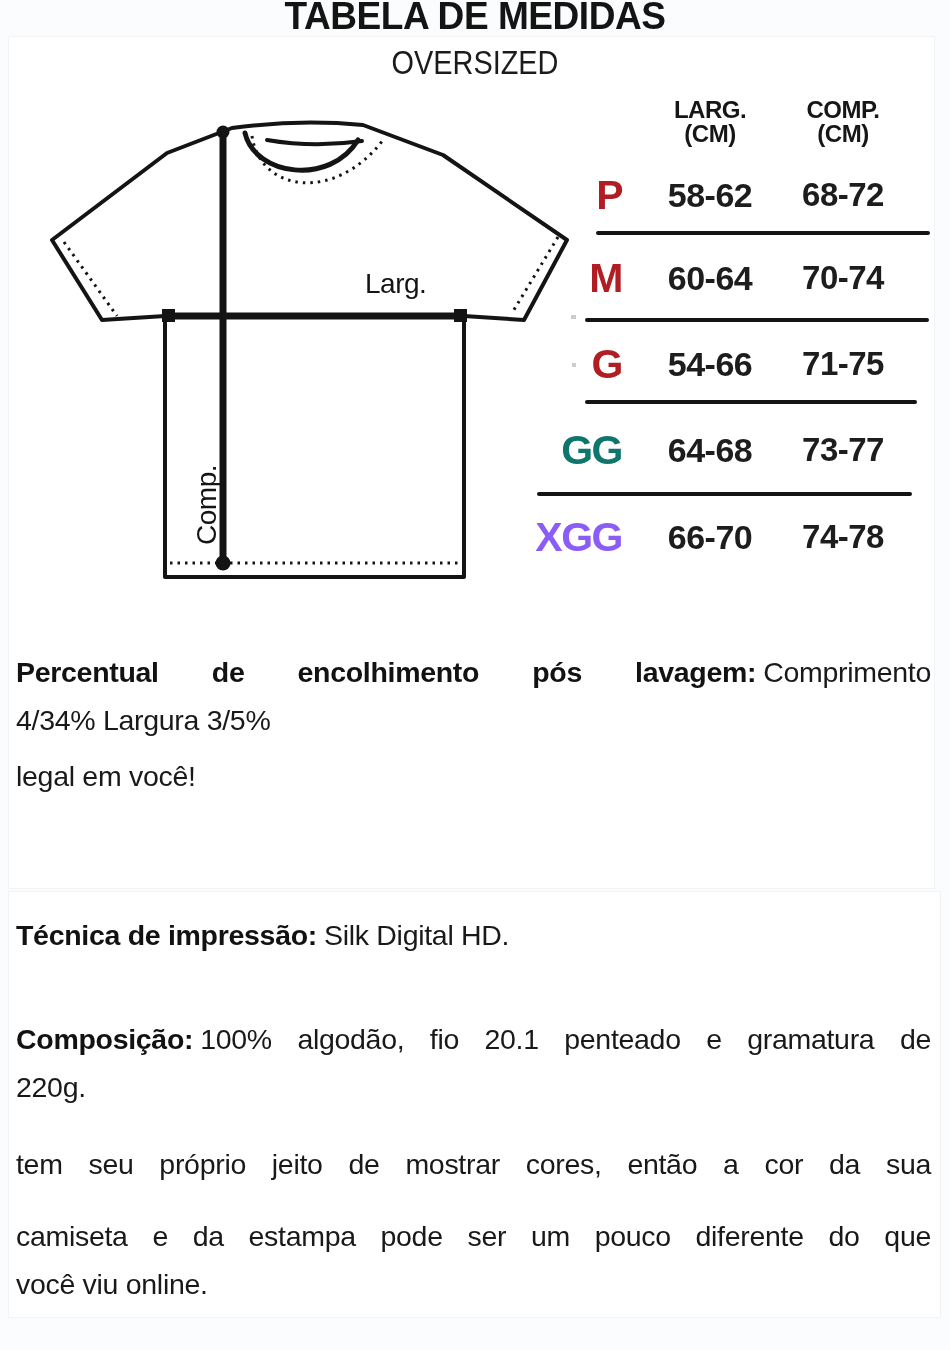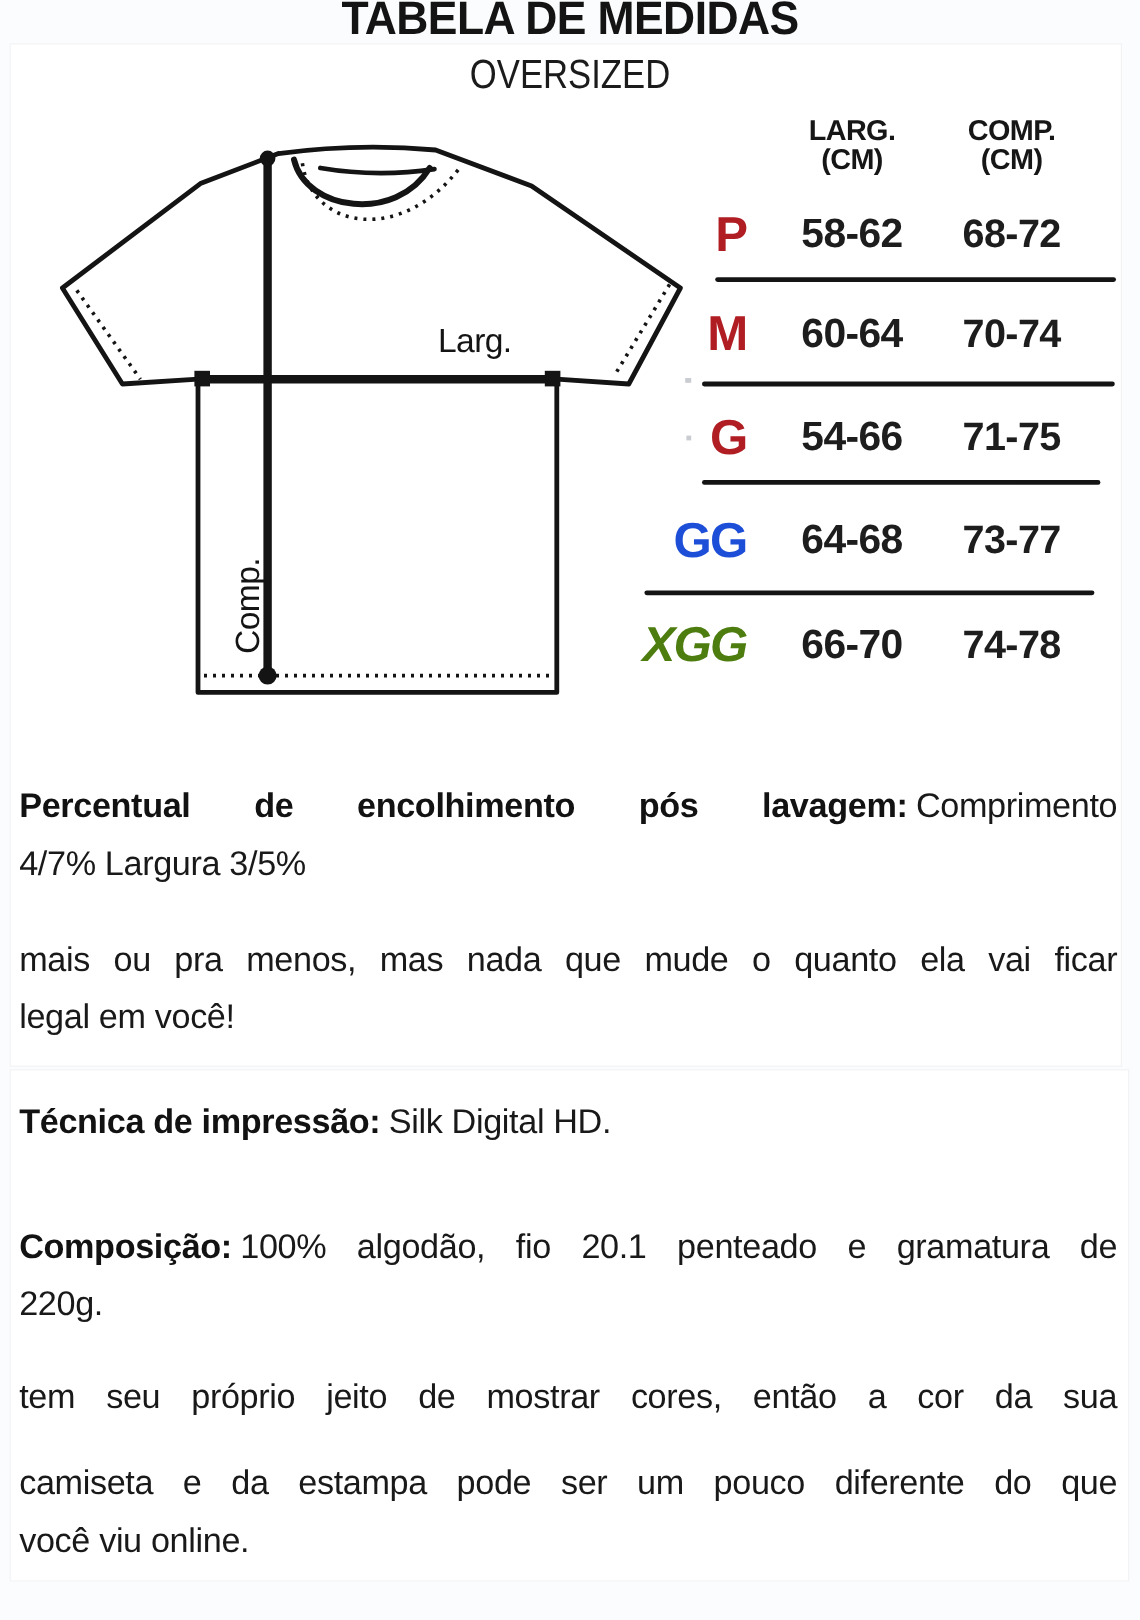--- a/index.html
+++ b/index.html
@@ -121,41 +121,40 @@
   <div class="cell c-size size r1" style="color: rgb(176, 30, 35);">M</div>
   <div class="cell c-larg r1">60-64</div>
   <div class="cell c-comp r1">70-74</div>
   <div class="divider d2"></div>
 
   <div class="cell c-size size r2" style="color: rgb(176, 30, 35);">G</div>
   <div class="cell c-larg r2">54-66</div>
   <div class="cell c-comp r2">71-75</div>
   <div class="divider d3"></div>
 
-  <div class="cell c-size size r3" style="color: #1d4ed8;">GG</div>
+  <div class="cell c-size size r3" style="color: #0f766e;">GG</div>
   <div class="cell c-larg r3">64-68</div>
   <div class="cell c-comp r3">73-77</div>
   <div class="divider d4"></div>
 
-  <div class="cell c-size size r4" style="color: #4d7c0f; font-style: italic;">XGG</div>
+  <div class="cell c-size size r4" style="color: #8b5cf6;">XGG</div>
   <div class="cell c-larg r4">66-70</div>
   <div class="cell c-comp r4">74-78</div>
 
   <div class="speck s1"></div>
   <div class="speck s2"></div>
 
   <div class="section sec-percentual">
     <div class="line j">
       <span class="lbl">Percentual de encolhimento pós lavagem:</span><span>Comprimento</span>
     </div>
-    <div class="line last">4/7% Largura 3/5%</div>
+    <div class="line last">4/34% Largura 3/5%</div>
   </div>
 
   <div class="section sec-atencao">
-    <div class="line j">mais ou pra menos, mas nada que mude o quanto ela vai ficar</div>
     <div class="line last">legal em você!</div>
   </div>
 
   <div class="section sec-tecnica">
     <div class="line last">
       <span class="lbl">Técnica de impressão:</span><span>Silk Digital HD.</span>
     </div>
   </div>
 
   <div class="section sec-composicao">

